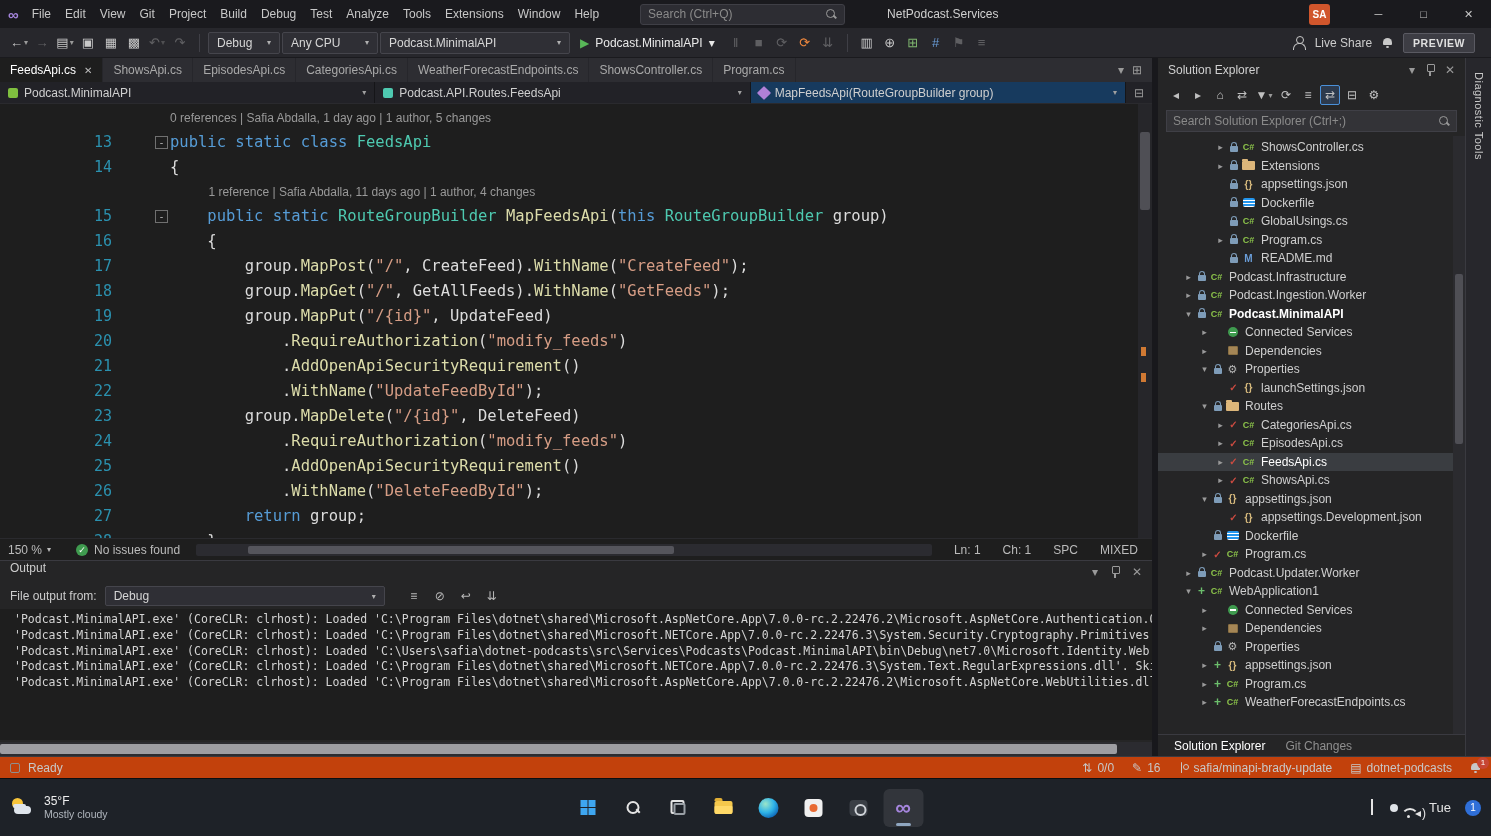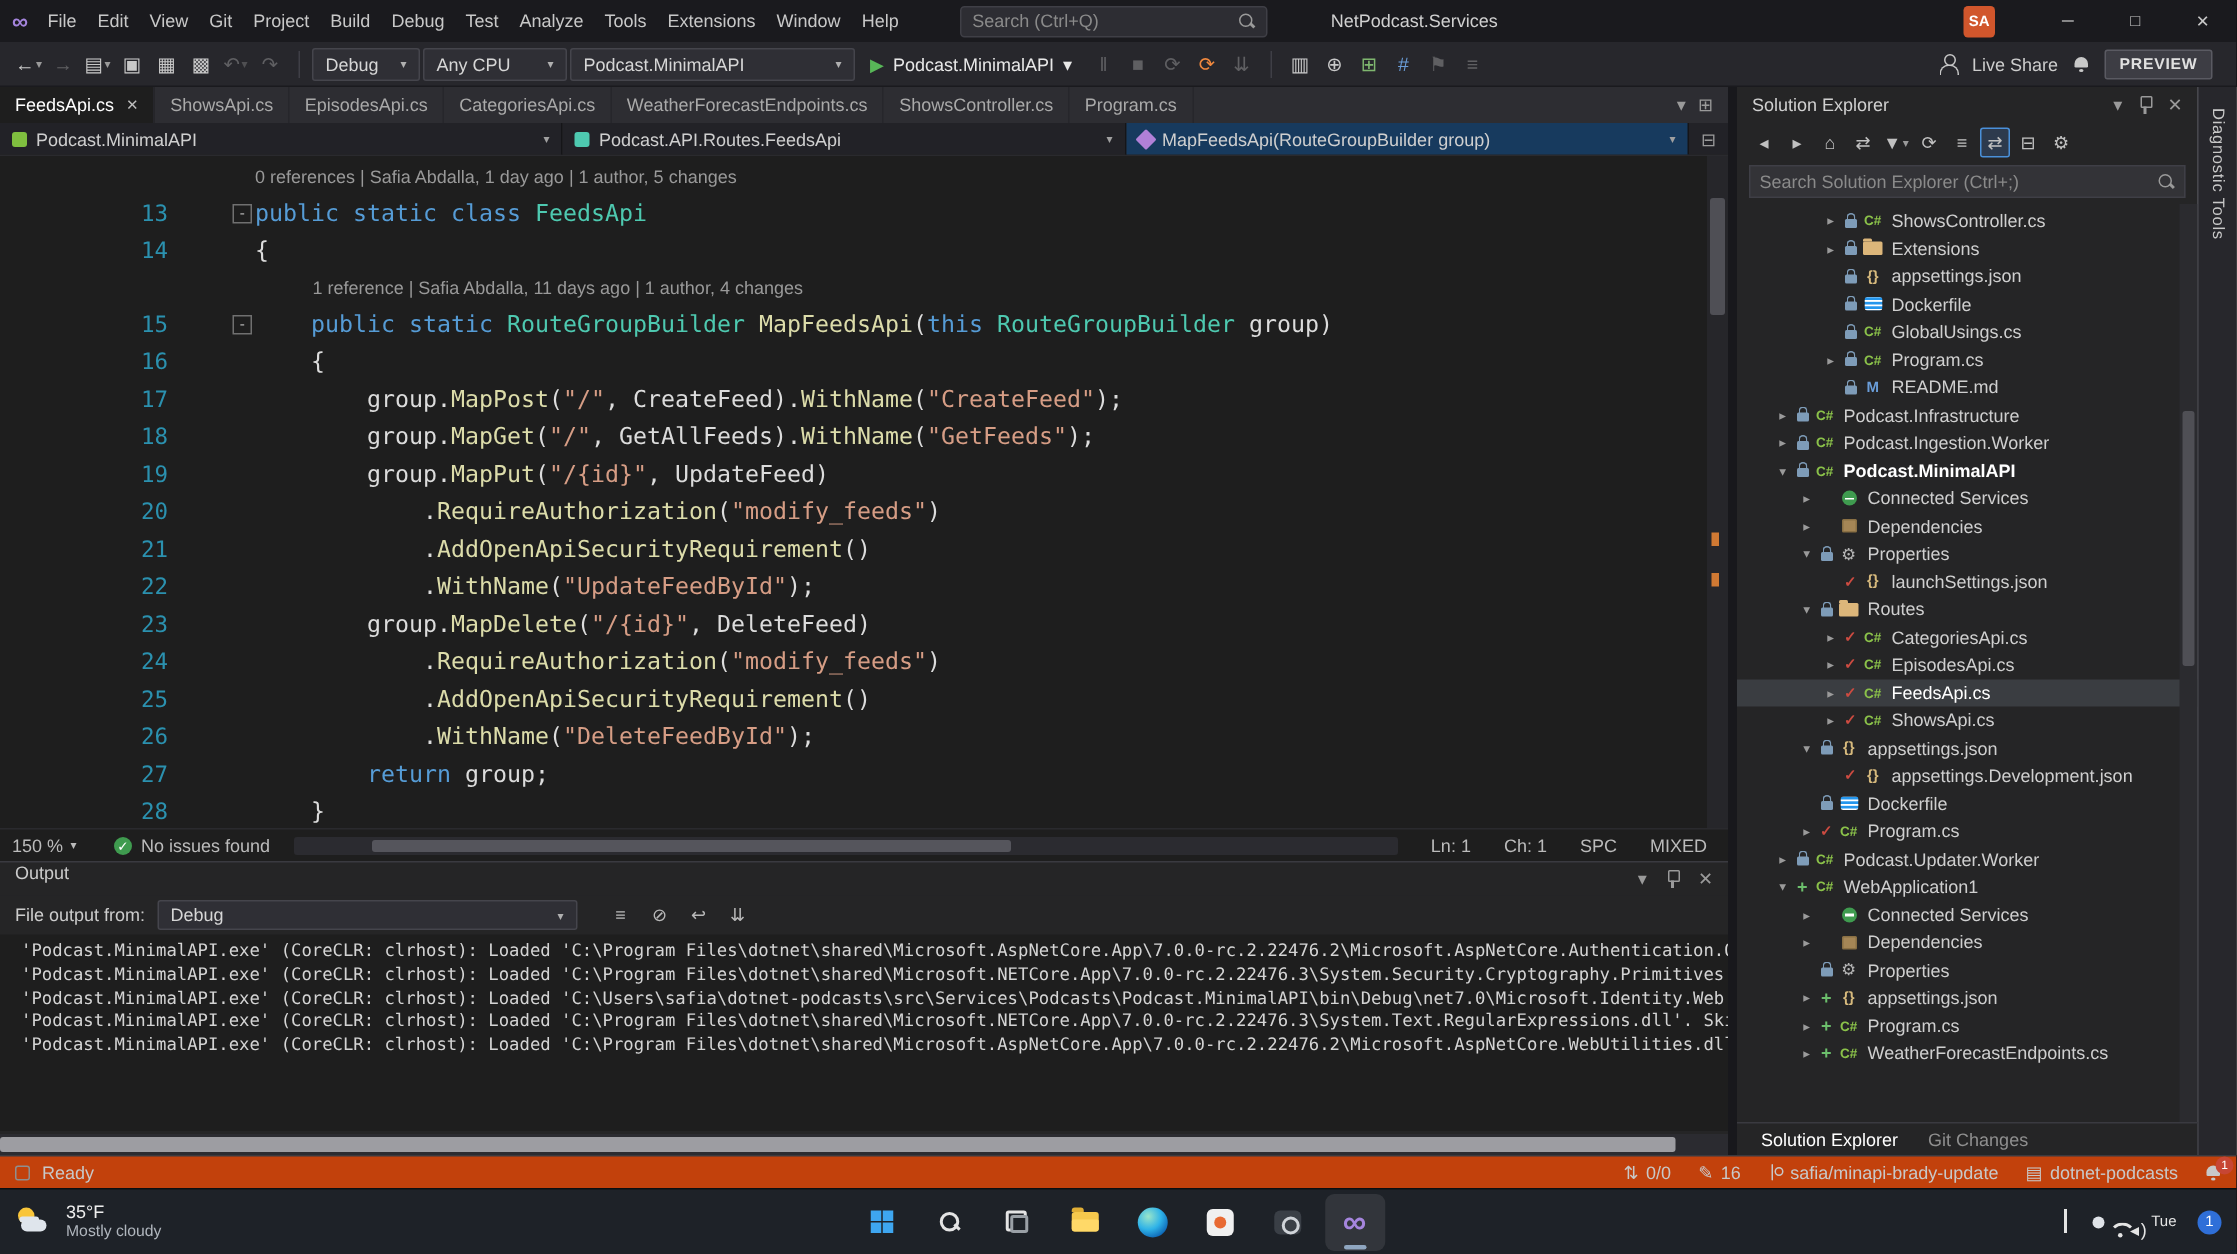--- a/index.html
+++ b/index.html
@@ -40,21 +40,21 @@
   .toolbar-right{margin-left:auto;display:flex;align-items:center;gap:10px;padding-right:8px}
   .person-icon{position:relative;width:13px;height:13px}
   .person-icon::before{content:'';position:absolute;left:4px;top:0;width:6px;height:6px;border:1.5px solid #c8c8c8;border-radius:50%}
   .person-icon::after{content:'';position:absolute;left:1px;top:7px;width:11px;height:6px;border:1.5px solid #c8c8c8;border-bottom:none;border-radius:6px 6px 0 0}
   .bell-icon{position:relative;width:11px;height:10px;display:inline-block}
   .bell-icon::before{content:'';position:absolute;left:1px;top:0;width:9px;height:7px;background:#c8c8c8;border-radius:5px 5px 1px 1px}
   .bell-icon::after{content:'';position:absolute;left:4px;top:8px;width:3px;height:2px;background:#c8c8c8;border-radius:50%}
   .preview-badge{background:#3d3d44;border:1px solid #5a5a62;color:#e0e0e0;font-size:10.5px;font-weight:bold;padding:3px 9px;border-radius:2px;letter-spacing:.5px}
 
   
-  .main{flex:1;display:flex;min-height:0;background:#e5e5e5}
+  .main{flex:1;display:flex;min-height:0;background:#fdba74}
   .editor-col{flex:1;display:flex;flex-direction:column;min-width:0;background:#1e1e1e}
 
   .tab-bar{height:24px;flex:0 0 auto;background:#2d2d32;display:flex;align-items:stretch}
   .tab{display:flex;align-items:center;gap:8px;padding:0 10px;color:#a9a9a9;border-right:1px solid #26262b;font-size:12px}
   .tab.active{background:#1e1e1e;color:#ffffff}
   .tab-close{font-size:10px;color:#bdbdbd}
   .tab-bar-right{margin-left:auto;display:flex;align-items:center;gap:8px;padding:0 10px;color:#9a9a9a}
 
   .breadcrumb{height:22px;flex:0 0 auto;background:#1e1e1e;display:flex;align-items:stretch;border-bottom:1px solid #2a2a2e}
   .bc-box{flex:1;display:flex;align-items:center;gap:6px;padding:0 8px;background:#222227;border-right:1px solid #151518;color:#cfcfcf;min-width:0}
@@ -151,21 +151,21 @@
   .sb-right{margin-left:auto;display:flex;align-items:center;gap:18px}
   .sb-item{display:flex;align-items:center;gap:5px}
   .branch-icon{position:relative;width:10px;height:13px;display:inline-block}
   .branch-icon::before{content:'';position:absolute;left:2px;top:1px;bottom:1px;width:1.5px;background:#c8c8c8;border-radius:1px}
   .branch-icon::after{content:'';position:absolute;right:0;top:3px;width:4px;height:4px;border:1.5px solid #c8c8c8;border-radius:50%}
   .bell-wrap{position:relative}
   .bell-badge{position:absolute;top:-6px;right:-8px;min-width:12px;height:12px;border-radius:6px;background:#c74634;color:#fff;
     font-size:8px;line-height:12px;text-align:center;padding:0 2px}
 
   
-  .taskbar{height:44px;flex:0 0 auto;background:#1e2228;border-top:1px solid #0c0e11;position:relative;display:flex;align-items:center}
+  .taskbar{height:58px;flex:0 0 auto;background:#1e2228;border-top:1px solid #0c0e11;position:relative;display:flex;align-items:center}
   .weather{position:absolute;left:10px;display:flex;align-items:center;gap:8px}
   .weather-icon{position:relative;width:26px;height:22px}
   .weather-icon::before{content:'';position:absolute;left:2px;top:2px;width:11px;height:11px;border-radius:50%;background:#f8c53a}
   .weather-icon::after{content:'';position:absolute;left:4px;top:10px;width:17px;height:8px;background:#dfe5ec;border-radius:6px;box-shadow:-3px -4px 0 -2px #dfe5ec}
   .weather-text{display:flex;flex-direction:column;line-height:1.2}
   .weather-temp{color:#eeeeee;font-size:12px}
   .weather-desc{color:#b0b6bd;font-size:10.5px}
   .tb-center{position:absolute;left:50%;transform:translateX(-50%);display:flex;align-items:center;gap:5px;height:100%}
   .tb-btn{width:40px;height:38px;border-radius:6px;display:flex;align-items:center;justify-content:center;position:relative}
   .tb-btn.active{background:rgba(255,255,255,.09)}
@@ -190,21 +190,21 @@
   .tb-tray{position:absolute;right:10px;display:flex;align-items:center;gap:14px;height:100%}
   .i-chevup{width:8px;height:8px;border-left:2px solid #e4e4e4;border-top:2px solid #e4e4e4;transform:rotate(45deg);margin-top:4px}
   .i-cloud{position:relative;width:15px;height:8px;background:#dfe3e8;border-radius:5px}
   .i-cloud::before{content:'';position:absolute;left:3px;top:-4px;width:8px;height:8px;border-radius:50%;background:#dfe3e8}
   .i-wifi{position:relative;width:16px;height:11px;overflow:hidden}
   .i-wifi::before{content:'';position:absolute;left:0;top:0;width:14px;height:14px;border:2px solid #e4e4e4;border-radius:50%;border-color:#e4e4e4 transparent transparent transparent;transform:rotate(0deg)}
   .i-wifi::after{content:'';position:absolute;left:6px;top:7px;width:3px;height:3px;border-radius:50%;background:#e4e4e4}
   .i-vol{position:relative;width:15px;height:12px}
   .i-vol::before{content:'';position:absolute;left:0;top:3px;border-top:3px solid transparent;border-bottom:3px solid transparent;border-right:6px solid #e4e4e4}
   .i-vol::after{content:')';position:absolute;left:7px;top:-2px;color:#e4e4e4;font-size:12px}
-  .tray-date{color:#e4e4e4;font-size:10px}
+  .tray-date{color:#e4e4e4;font-size:13px}
   .tray-badge{min-width:16px;height:16px;border-radius:8px;background:#2f6fd8;color:#fff;font-size:10px;line-height:16px;text-align:center;padding:0 3px}
 </style>
 </head>
 <body>
 
 <div class="window">
 
   <div class="titlebar">
     <span class="vs-logo">∞</span>
     <div class="menu-bar">

